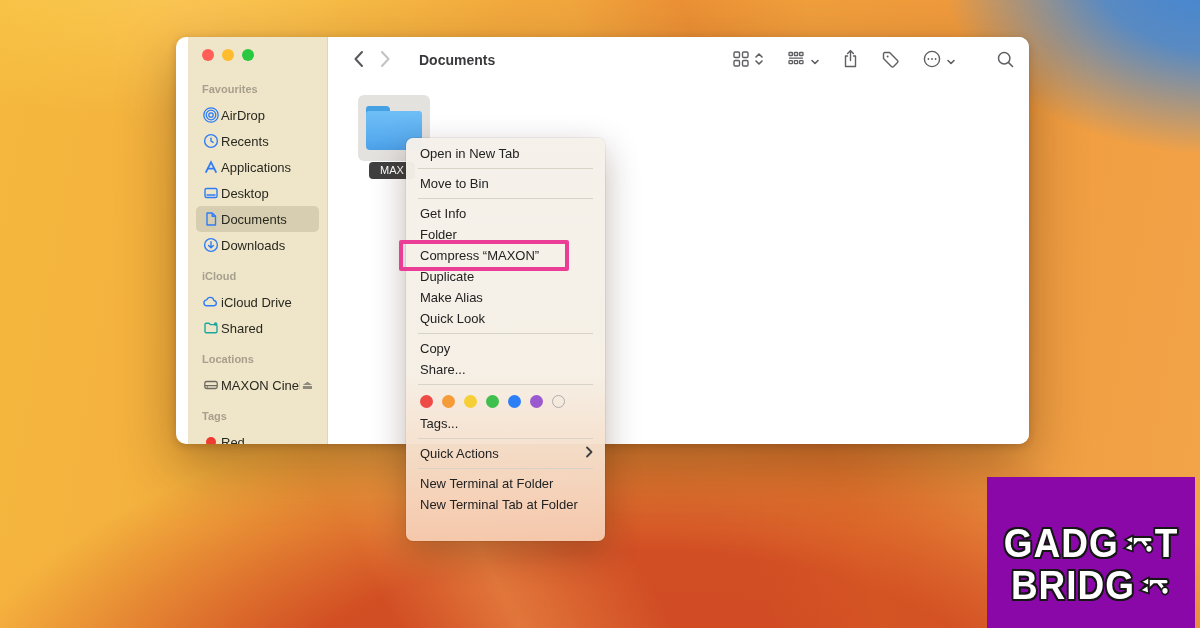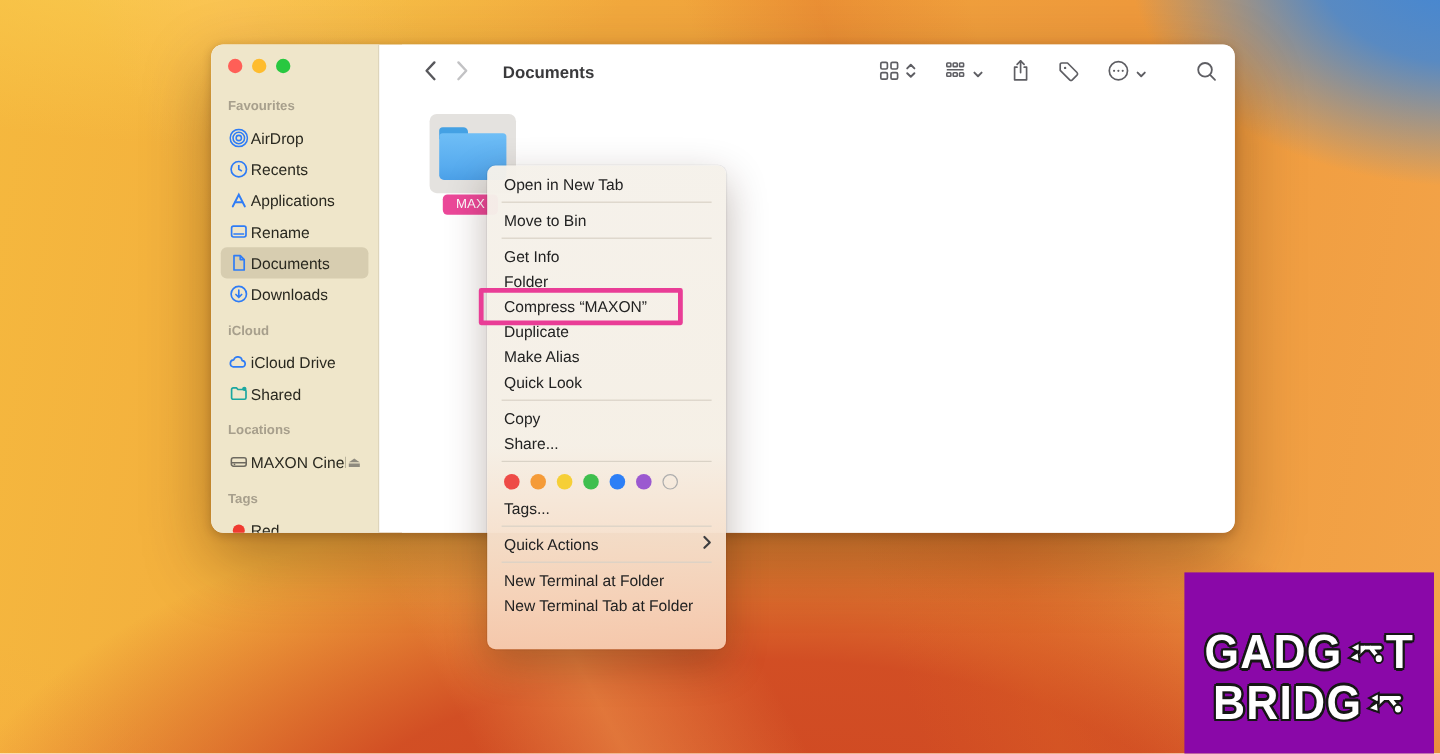--- a/index.html
+++ b/index.html
@@ -19,21 +19,21 @@
   .wallpaper::after { content:""; position:absolute; inset:0;
     background:
       linear-gradient(62deg, rgba(255,200,110,0) 26%, rgba(255,195,100,.35) 34%, rgba(255,195,100,0) 44%),
       linear-gradient(72deg, rgba(220,100,35,0) 55%, rgba(220,100,35,.30) 63%, rgba(220,100,35,0) 72%);
   }
 
   
   .window { position:absolute; left:176px; top:37px; width:853px; height:407px;
     border-radius:10px; background:#fff; overflow:hidden;
     box-shadow:0 22px 55px rgba(60,25,5,.38), 0 2px 8px rgba(60,25,5,.22); }
-  .sidebar { position:absolute; left:0; top:0; width:140px; height:100%;
+  .sidebar { position:absolute; left:12px; top:0; width:140px; height:100%;
     background:#EFE6CA; border-right:1px solid rgba(0,0,0,.07); }
   .traffic { position:absolute; left:14px; top:12px; display:flex; gap:8px; }
   .light { width:12px; height:12px; border-radius:50%; }
   .side-list { padding:46px 8px 0 8px; }
   .side-header { font-size:11px; font-weight:bold; color:#A79F8C; padding-left:6px; height:13px; line-height:13px; margin-bottom:6px; }
   .side-gap { margin-top:12px; }
   .side-row { display:flex; align-items:center; gap:2px; height:26px; padding:0 6px; border-radius:5px; font-size:13px; color:#29281F; }
   .side-row.selected { background:rgba(70,58,20,.14); }
   .side-row .sicon { width:17px; height:17px; flex:0 0 17px; display:flex; align-items:center; justify-content:center; }
   .side-row .eject { margin-left:auto; color:#8E8A7E; font-size:12px; }
@@ -46,21 +46,21 @@
   .tool-icons { position:absolute; right:14px; top:12px; display:flex; align-items:center; }
   .tool-group { display:flex; align-items:center; gap:4px; margin-left:22px; color:#5E5E63; }
 
   
   .file-item { position:absolute; left:23px; top:58px; width:72px; height:66px;
     background:#E4E2DF; border-radius:6px; display:flex; align-items:center; justify-content:center; }
   .folder { position:relative; width:56px; height:44px; }
   .folder-tab { position:absolute; left:0; top:0; width:24px; height:10px; background:#44A1E4; border-radius:3px 4px 0 0; }
   .folder-body { position:absolute; left:0; top:5px; width:56px; height:39px;
     background:linear-gradient(180deg,#6FBEF6 0%,#58ACEF 70%,#4BA0E8 100%); border-radius:3px 3px 4px 4px; }
-  .file-label { position:absolute; left:34px; top:125px; width:46px; height:17px; background:#ec4899;
+  .file-label { position:absolute; left:34px; top:125px; width:46px; height:17px; background:#404040;
     border-radius:4px; color:#fff; font-size:11px; line-height:17px; text-align:center; overflow:hidden; }
 
   
   .ctx-menu { position:absolute; left:406px; top:138px; width:199px; height:403px;
     border-radius:7px; padding:5px 0;
     background:linear-gradient(180deg, rgba(245,241,234,.97) 0%, rgba(245,239,229,.96) 58%, rgba(246,223,203,.96) 78%, rgba(246,203,176,.96) 100%);
     box-shadow:0 12px 34px rgba(50,20,5,.30), 0 0 0 1px rgba(0,0,0,.06);
     font-size:13px; color:#222; z-index:5; }
   .mi { height:21px; line-height:21px; padding:0 12px 0 14px; display:flex; align-items:center; white-space:nowrap; }
   .mi .mi-chev { margin-left:auto; }
@@ -126,21 +126,21 @@
             </span>
           <span class="side-label">Applications</span>
         </div>
         <div class="side-row">
           <span class="sicon">
             <svg width="16" height="16" viewBox="0 0 16 16" fill="none" stroke="#2E7CF6" stroke-width="1.4">
               <rect x="2" y="3.5" width="12" height="9" rx="1.6"></rect>
                 <path d="M3.5 10 H12.5"></path>
             </svg>
             </span>
-          <span class="side-label">Rename</span>
+          <span class="side-label">Desktop</span>
         </div>
         <div class="side-row selected">
           <span class="sicon">
             <svg width="16" height="16" viewBox="0 0 16 16" fill="none" stroke="#2E7CF6" stroke-width="1.4" stroke-linejoin="round">
               <path d="M4 2 H9.2 L12.5 5.3 V14 H4 Z"></path>
                 <path d="M9.2 2 V5.3 H12.5"></path>
             </svg>
             </span>
           <span class="side-label">Documents</span>
         </div>

